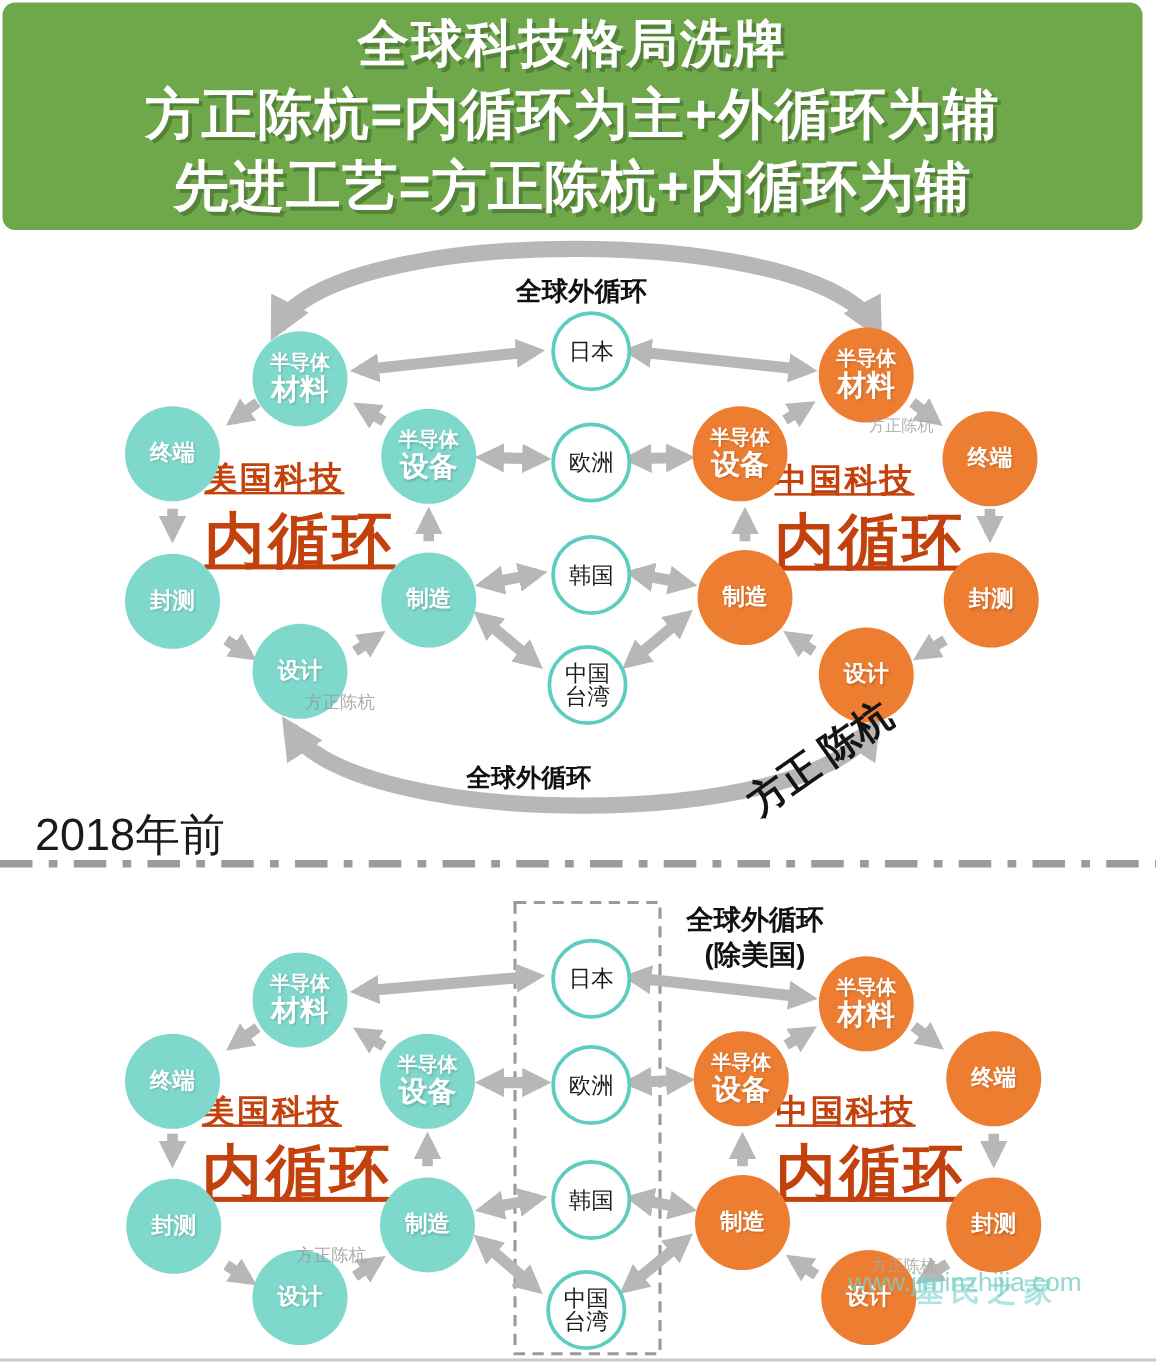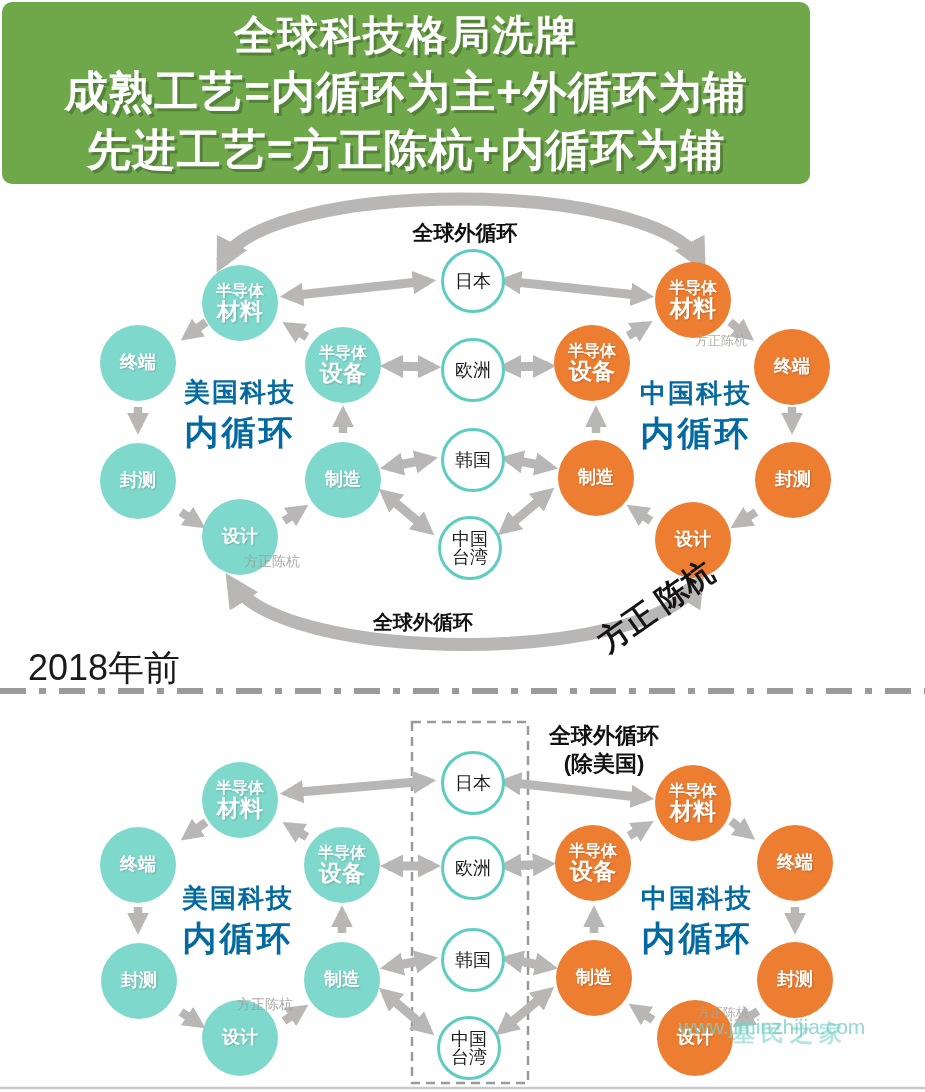--- a/index.html
+++ b/index.html
@@ -1,21 +1,21 @@
 <!DOCTYPE html>
 <html style="--us-node: #7FD8CC; --cn-node: #ED7D31; --hub-border: #5ECDC1;"><head>
 <meta charset="utf-8">
 <style>
   html,body{margin:0;padding:0;background:#fff;}
   body{width:925px;height:1092px;position:relative;overflow:hidden;
        font-family:"Liberation Sans","DejaVu Sans",sans-serif;}
   #stage{position:relative;width:925px;height:1092px;background:#fff;}
 
   
-  .header{position:absolute;left:2px;top:2px;width:808px;height:182px;border-radius:10px;
+  .header{position:absolute;left:2px;top:2px;width:912px;height:182px;border-radius:10px;
           display:flex;flex-direction:column;align-items:center;justify-content:center;
           color:#fff;font-weight:bold;text-align:center;}
   .header .h1{font-size:41px;line-height:56px;letter-spacing:2px;
               text-shadow:3px 3px 0 rgba(60,92,40,.5);}
   .header .h2{font-size:44px;line-height:58px;letter-spacing:1px;
               text-shadow:3px 3px 0 rgba(60,92,40,.5);}
 
   
   svg.layer{position:absolute;left:0;top:0;z-index:1;}
 
@@ -26,24 +26,24 @@
   .node.us{background:var(--us-node);}
   .node.china{background:var(--cn-node);}
   .node.hub{background:#fff;border:3.5px solid var(--hub-border);color:#1a1a1a;
             font-weight:normal;text-shadow:none;}
   .node .small{font-size:16px;}
   .node .big{font-size:23px;}
   .node .solo{font-size:18px;}
   .node .hl{font-size:18px;line-height:18px;}
 
   
-  .ititle{position:absolute;transform:translate(-50%,-50%);text-align:center;
-          color:#0369a1;z-index:2;white-space:nowrap;}
+  .ititle{position:absolute;transform:translate(-50%,-50%);
+          color:#c2410c;z-index:2;white-space:nowrap;text-decoration:underline;}
   .ititle .t1{font-size:26px;font-weight:600;letter-spacing:2px;}
-  .ititle .t2{font-size:34px;font-weight:700;letter-spacing:3px;}
+  .ititle .t2{font-size:48px;font-weight:700;letter-spacing:3px;}
 
   
   .olabel{position:absolute;transform:translate(-50%,-50%);color:#111;z-index:2;
           text-align:center;white-space:nowrap;font-weight:bold;}
   .era{position:absolute;left:28px;color:#1a1a1a;font-size:36px;z-index:2;}
 
   
   .wm{position:absolute;transform:translate(-50%,-50%);white-space:nowrap;z-index:3;}
   .wm-sm{font-size:14px;color:rgba(158,154,150,.85);}
   .wm-sm2{font-size:13px;color:rgba(168,163,158,.85);}
@@ -52,21 +52,21 @@
   .wm-teal1{font-size:23px;letter-spacing:6px;color:rgba(134,213,205,.65);font-weight:bold;}
   .wm-teal2{font-size:21px;color:rgba(120,206,198,.8);}
 </style>
 </head>
 <body>
 
 <div id="stage">
 
   <div class="header" style="background: rgb(111, 168, 74);">
     <div class="h1">全球科技格局洗牌</div>
-    <div class="h2">成熟工艺=内循环为主+外循环为辅</div>
+    <div class="h2">方正陈杭=内循环为主+外循环为辅</div>
     <div class="h2">先进工艺=方正陈杭+内循环为辅</div>
   </div>
 
   <svg class="layer" width="925" height="1092" viewBox="0 0 925 1092">
     <defs>
       <marker id="ah" viewBox="0 0 10 10" refX="6.5" refY="5" markerWidth="2.6" markerHeight="2.6" orient="auto-start-reverse">
         <path d="M0 0 L10 5 L0 10 z" fill="#B9B6B6"></path>
       </marker>
     </defs>
 

